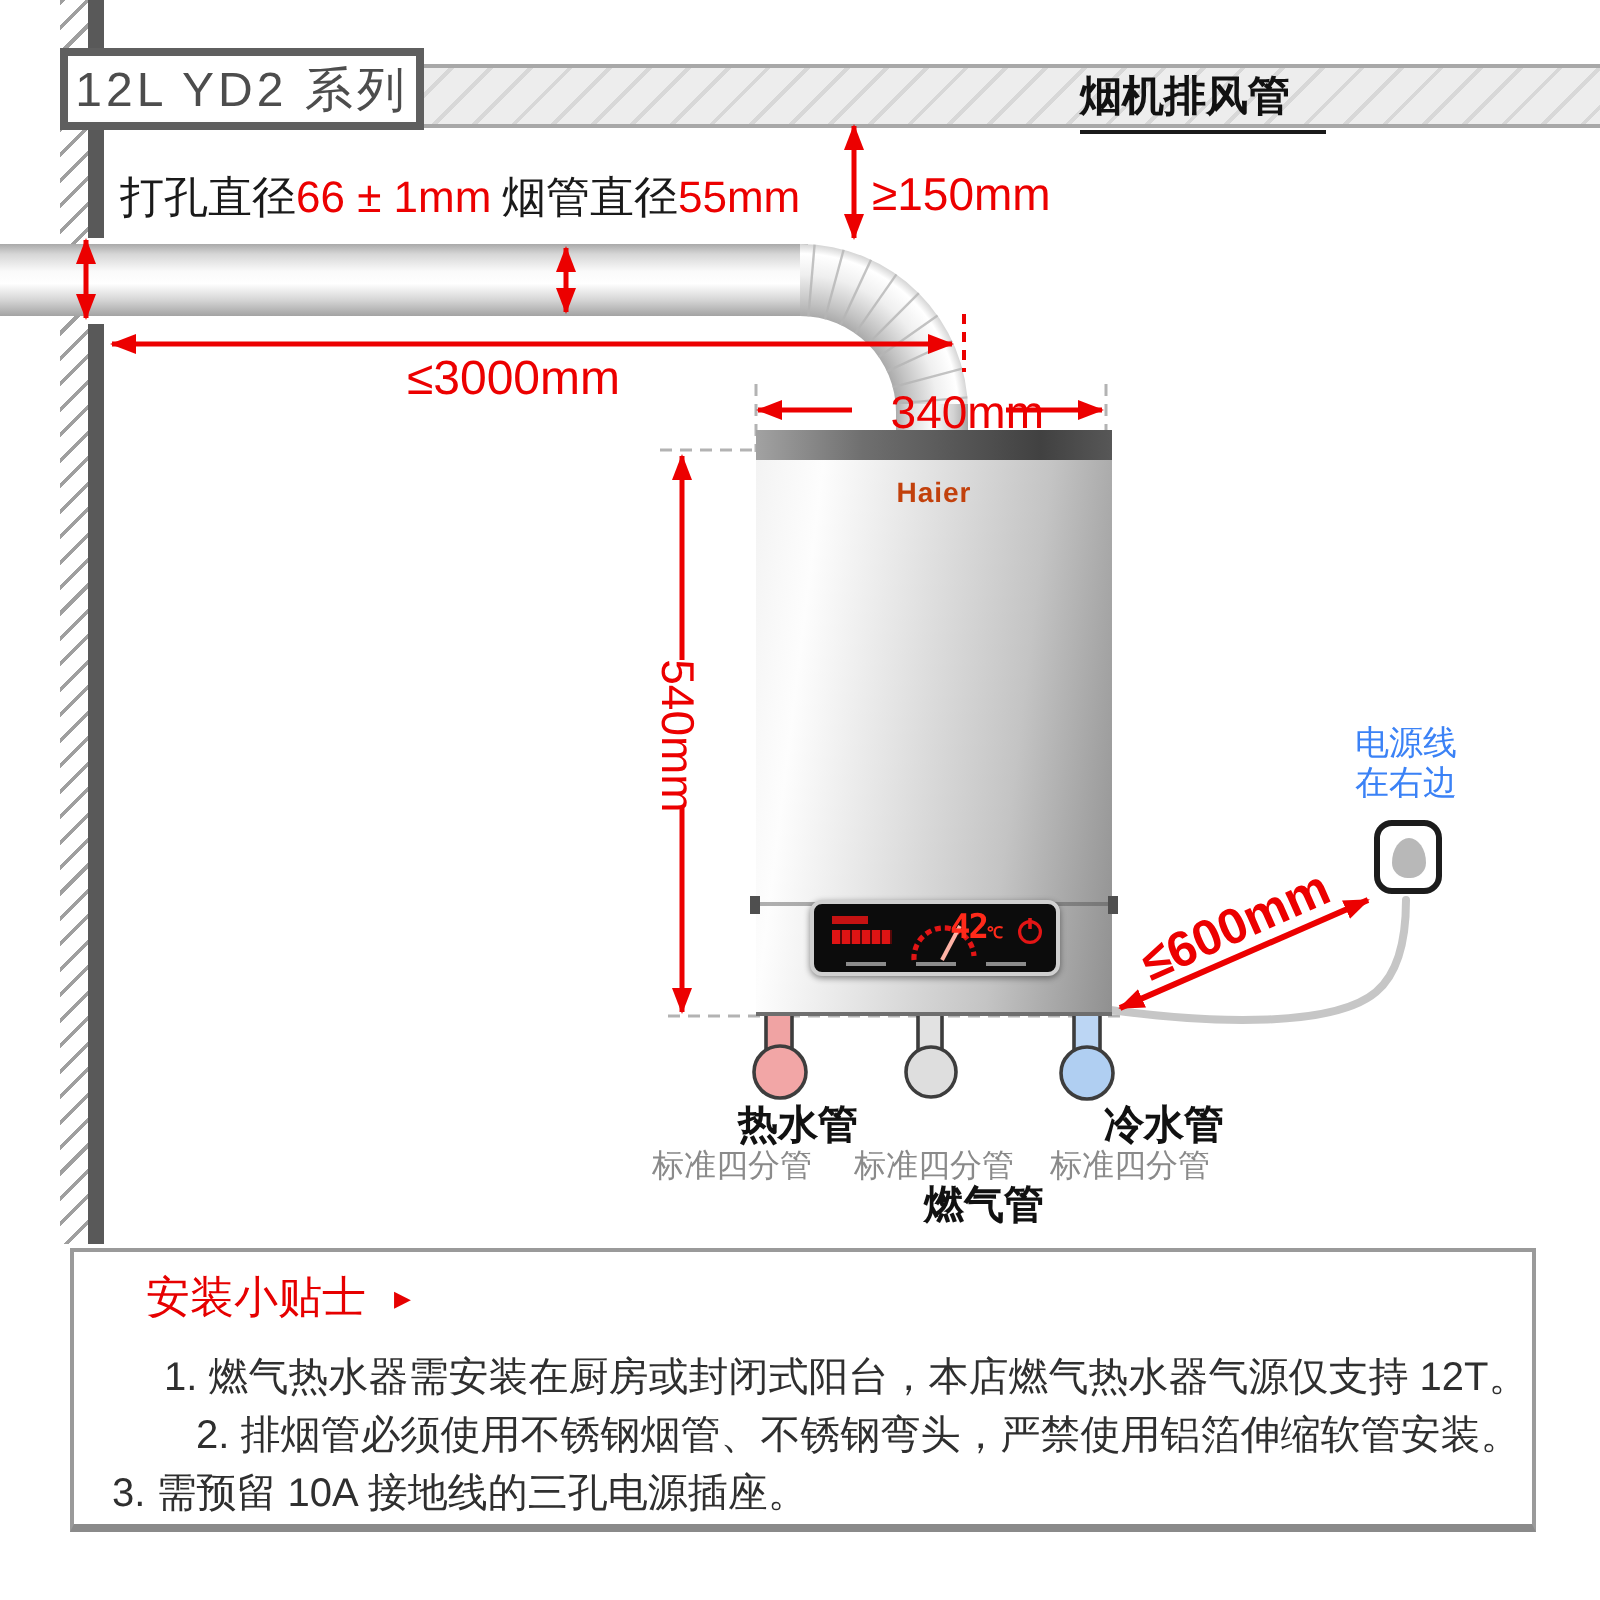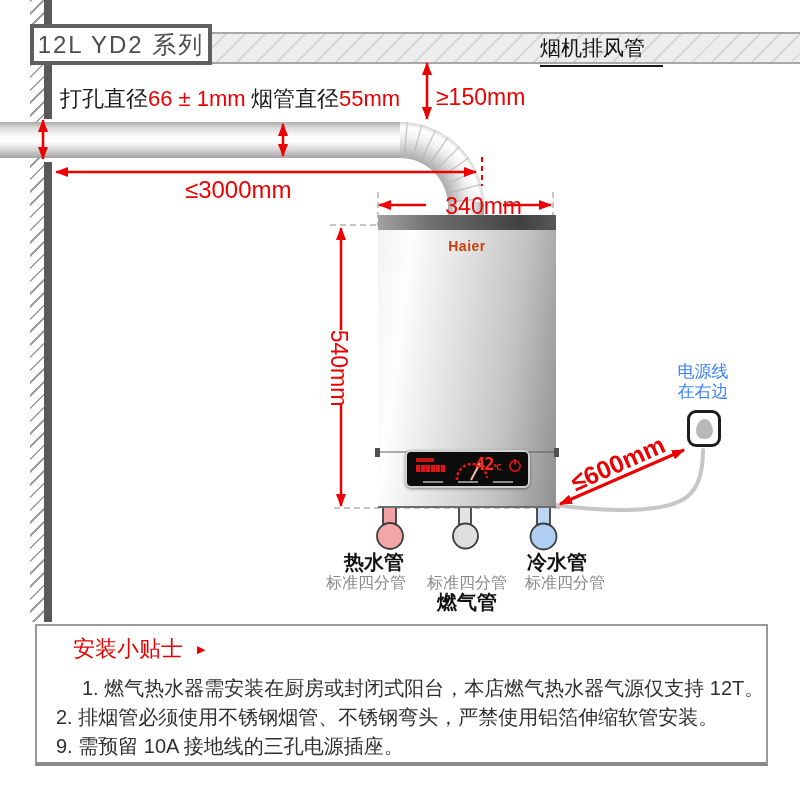--- a/index.html
+++ b/index.html
@@ -3,21 +3,21 @@
 <meta charset="utf-8">
 <style>
   html,body{margin:0;padding:0;background:#fff;}
   #stage{position:relative;width:800px;height:800px;background:#fff;overflow:hidden;
          font-family:"Liberation Sans","DejaVu Sans",sans-serif;}
   .abs{position:absolute;}
   
   .band{left:46px;top:32px;width:754px;height:28px;background:
         repeating-linear-gradient(135deg,rgba(160,160,160,.28) 0 2px,transparent 2px 14px),#ededed;
         border-top:2px solid #a8a8a8;border-bottom:2px solid #a8a8a8;}
-  .band-label{left:540px;top:34px;font-size:21px;font-weight:normal;color:#111;
+  .band-label{left:540px;top:34px;font-size:21px;font-weight:bold;color:#111;
         padding:0 18px 3px 0;border-bottom:2px solid #1a1a1a;}
   
   .wall-hatch{left:30px;top:0;width:14px;height:622px;background:
         repeating-linear-gradient(135deg,#9f9f9f 0 1.8px,transparent 1.8px 9px),#fff;}
   .wall-bar{left:44px;width:8px;background:#595959;}
   
   .series-box{left:30px;top:24px;width:182px;height:41px;background:#fff;border:4px solid #5f5f5f;
         box-sizing:border-box;display:flex;align-items:center;justify-content:center;
         font-size:24px;color:#4d4d4d;letter-spacing:2px;}
   
@@ -39,21 +39,21 @@
   .display{left:405px;top:450px;width:125px;height:38px;background:#0c0c0c;border:2px solid #d0d0d0;
         border-radius:6px;box-sizing:border-box;box-shadow:0 1px 3px rgba(0,0,0,.45);}
   .led-a{left:9px;top:6px;width:18px;height:4px;background:#c51212;}
   .led-b{left:9px;top:13px;width:30px;height:7px;
         background:repeating-linear-gradient(90deg,#df1414 0 4px,#550808 4px 5px);}
   .temp{left:68px;top:2px;font-family:"DejaVu Sans Mono",monospace;font-size:17px;font-weight:bold;
         color:#ff2a1a;letter-spacing:-1px;}
   .temp-unit{font-size:8px;vertical-align:baseline;}
   .touch-bar{top:29px;width:20px;height:2px;background:#8c8c8c;}
   
-  .pipe-name{top:549px;width:110px;text-align:center;font-size:20px;font-weight:bold;color:#111;}
+  .pipe-name{top:549px;width:110px;text-align:right;font-size:20px;font-weight:bold;color:#111;}
   .pipe-spec{top:573px;width:110px;text-align:center;font-size:16px;color:#8a8a8a;}
   
   .outlet{left:687px;top:410px;width:34px;height:37px;background:#fff;border:3px solid #1c1c1c;
         border-radius:9px;box-sizing:border-box;display:flex;align-items:center;justify-content:center;}
   .plug{width:17px;height:20px;background:#b8b8b8;
         border-radius:50% 50% 46% 46% / 62% 62% 38% 38%;}
   .outlet-note{left:668px;top:362px;width:70px;text-align:center;font-size:17px;line-height:20px;color:#3b82f6;}
   
   .tips{left:35px;top:624px;width:733px;height:142px;box-sizing:border-box;background:#fff;
         border:2px solid #9a9a9a;border-bottom:4px solid #8a8a8a;}
@@ -167,21 +167,21 @@
     <div class="abs touch-bar" style="left:86px;"></div>
   </div>
 
   <div class="abs dim" style="left:60px;top:84px;font-size:22px;">
     <span class="dim-prefix">打孔直径</span><span>66 ± 1mm</span>
   </div>
   <div class="abs dim" style="left:251px;top:84px;font-size:22px;">
     <span class="dim-prefix">烟管直径</span><span>55mm</span>
   </div>
   <div class="abs dim" style="left:436px;top:84px;">≥150mm</div>
-  <div class="abs dim" style="left:185px;top:176px;width:125px;text-align:left;font-size:24px;">≤3000mm</div>
+  <div class="abs dim" style="left:185px;top:176px;width:125px;text-align:right;font-size:24px;">≤3000mm</div>
   <div class="abs dim" style="left:432px;top:193px;width:90px;text-align:right;">340mm</div>
   <div class="abs dim rot90" style="left:295px;top:356px;width:90px;height:24px;text-align:center;">540mm</div>
   <div class="abs dim" style="left:560px;top:449px;width:116px;text-align:center;font-size:25px;font-weight:bold;transform:rotate(-24deg);">≤600mm</div>
 
   <div class="abs outlet-note">
     <div>电源线</div>
     <div>在右边</div>
   </div>
   <div class="abs outlet">
     <div class="plug"></div>
@@ -190,22 +190,22 @@
   <div class="abs pipe-name" style="left:319px;">热水管</div>
   <div class="abs pipe-spec" style="left:311px;">标准四分管</div>
   <div class="abs pipe-name" style="left:412px;margin-top:40px;">燃气管</div>
   <div class="abs pipe-spec" style="left:412px;">标准四分管</div>
   <div class="abs pipe-name" style="left:502px;">冷水管</div>
   <div class="abs pipe-spec" style="left:510px;">标准四分管</div>
 
   <div class="abs tips"></div>
   <div class="abs tips-title"><span>安装小贴士</span><span class="tips-arrow">▶</span></div>
   <div class="abs tip-item" style="top:675px;margin-left:26px;">1. 燃气热水器需安装在厨房或封闭式阳台，本店燃气热水器气源仅支持 12T。</div>
-  <div class="abs tip-item" style="top:704px;">2. 排烟管必须使用不锈钢烟管、不锈钢弯头，严禁使用铝箔伸缩软管安装。</div>
-  <div class="abs tip-item" style="top:733px;">9. 需预留 10A 接地线的三孔电源插座。</div>
+  <div class="abs tip-item" style="top:704px;margin-left:42px;">2. 排烟管必须使用不锈钢烟管、不锈钢弯头，严禁使用铝箔伸缩软管安装。</div>
+  <div class="abs tip-item" style="top:733px;">3. 需预留 10A 接地线的三孔电源插座。</div>
 
   <svg class="abs overlay" width="800" height="800" viewBox="0 0 800 800">
     <defs>
       <marker id="ah" markerUnits="userSpaceOnUse" markerWidth="13" markerHeight="10" refX="12" refY="5" orient="auto-start-reverse">
         <path d="M0,0 L13,5 L0,10 z" fill="#ec0000"></path>
       </marker>
     </defs>
     <g stroke="#ec0000" stroke-width="2.5" fill="none">
       <line x1="43" y1="120" x2="43" y2="159" marker-start="url(#ah)" marker-end="url(#ah)"></line>
       <line x1="283" y1="124" x2="283" y2="156" marker-start="url(#ah)" marker-end="url(#ah)"></line>

